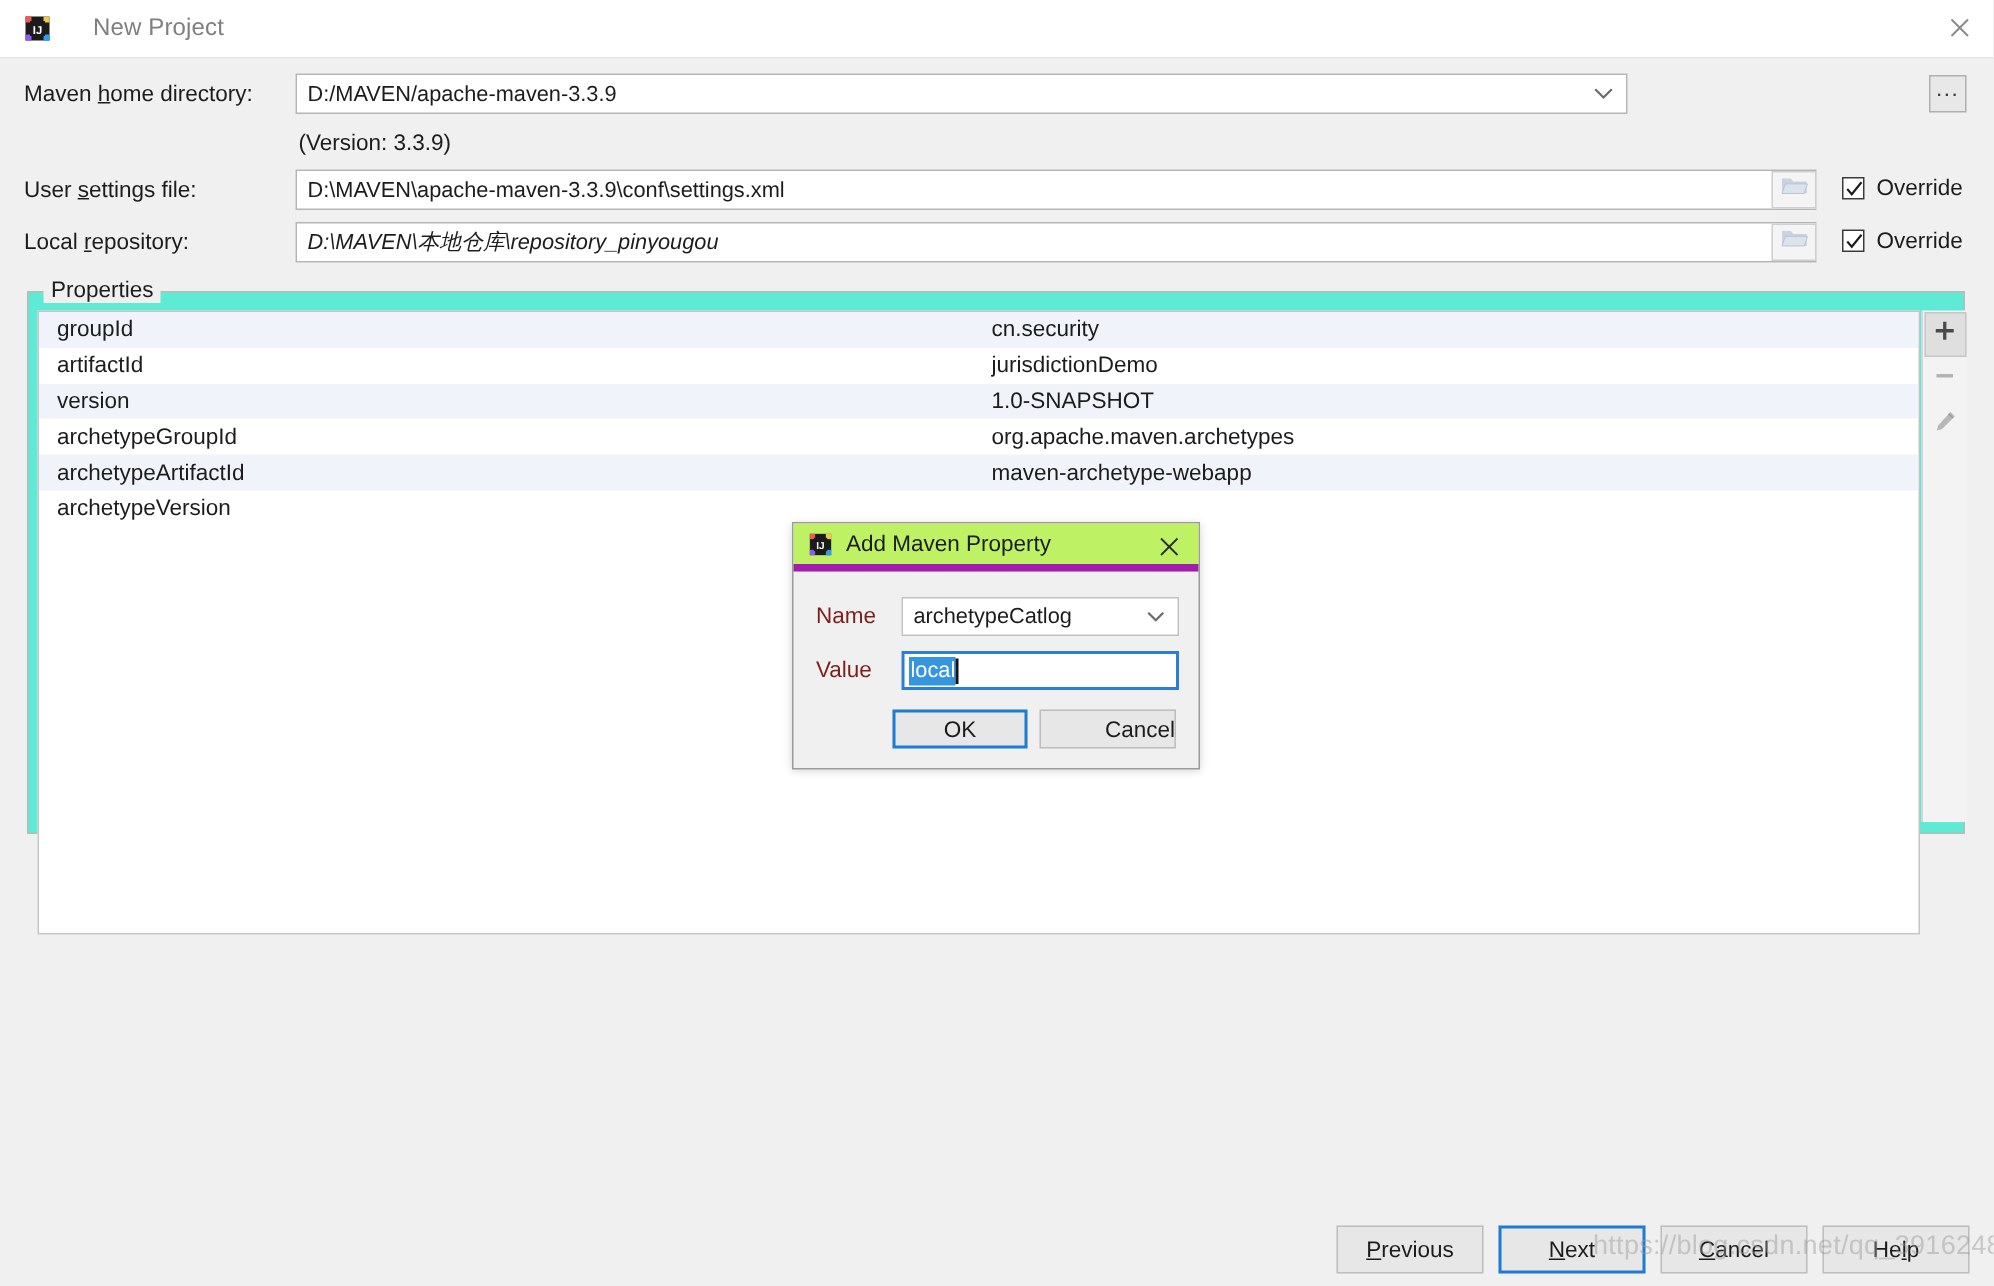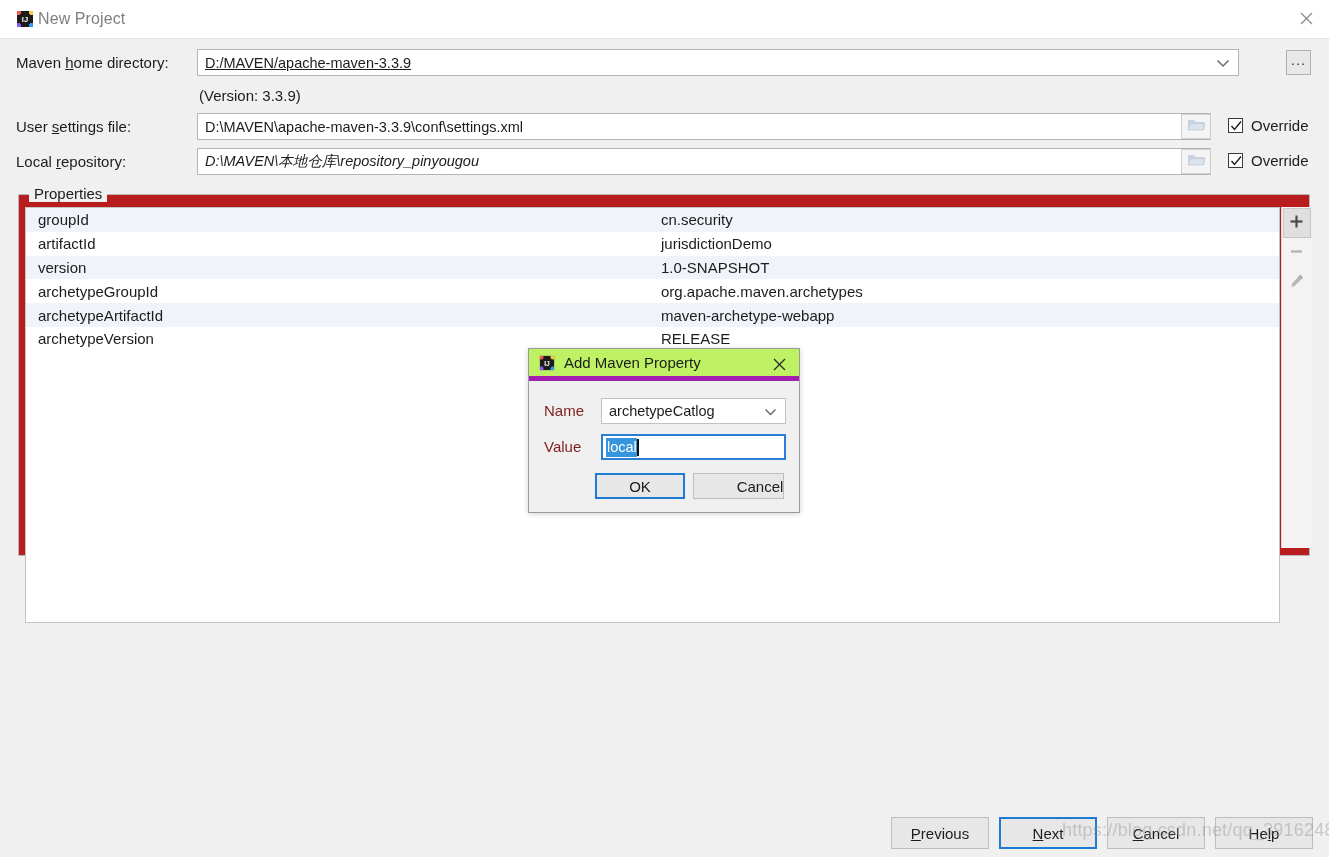--- a/index.html
+++ b/index.html
@@ -21,21 +21,21 @@
     width: 1329px; height: 38px;
     background: #ffffff;
     border-bottom: 1px solid #e2e2e2;
     display: flex; align-items: center;
   }
   .title-icon {
     margin-left: 16px; width: 18px; height: 18px;
     display: block; flex: 0 0 auto;
   }
   .title-text {
-    margin-left: 4px;
+    margin-left: 28px;
     font-size: 16px;
     color: #7f7f7f;
     letter-spacing: .1px;
   }
   .titlebar-close {
     position: absolute; right: 0; top: 0;
     width: 46px; height: 37px;
     display: flex; align-items: center; justify-content: center;
     cursor: default;
   }
@@ -108,21 +108,21 @@
   .cbox svg { position: absolute; left: 1px; top: 1px; }
   .checkrow .lbl { margin-left: 8px; }
 
   
   .groupbox {
     position: absolute;
     left: 18px; top: 194px;
     width: 1292px; height: 362px;
     box-sizing: border-box;
     border: 1px solid #b9b9b9;
-    background: #b91c1c;
+    background: #5eead4;
   }
   .groupbox-title {
     position: absolute;
     left: 10px; top: -10px;
     background: #f0f0f0;
     padding: 0 5px;
     font-size: 15px;
     color: #1c1c1c;
   }
   .table-outer {
@@ -287,21 +287,21 @@
         <line x1="1" y1="1" x2="12" y2="12" stroke="#8a8a8a" stroke-width="1.3"></line>
         <line x1="12" y1="1" x2="1" y2="12" stroke="#8a8a8a" stroke-width="1.3"></line>
       </svg>
     </div>
   </div>
 
   <div class="form-label" style="left:16px; top:54px;">
     <span>Maven </span><span class="mnem">h</span><span>ome directory:</span>
   </div>
 
-  <div class="textfield" style="left:197px; top:49px; width:1042px; height:27px;text-decoration:underline;">
+  <div class="textfield" style="left:197px; top:49px; width:888px; height:27px;">
     <span>D:/MAVEN/apache-maven-3.3.9</span>
     <span class="combo-arrow">
       <svg width="14" height="9" viewBox="0 0 14 9">
         <polyline points="1.5,1.5 7,7 12.5,1.5" fill="none" stroke="#6b6b6b" stroke-width="1.5"></polyline>
       </svg>
     </span>
   </div>
 
   <div class="ellipsis-btn" style="left:1286px; top:50px; width:25px; height:25px;">...</div>
 
@@ -374,21 +374,20 @@
       <div class="prow">
         <span class="pname">archetypeGroupId</span>
         <span class="pval">org.apache.maven.archetypes</span>
       </div>
       <div class="prow alt">
         <span class="pname">archetypeArtifactId</span>
         <span class="pval">maven-archetype-webapp</span>
       </div>
       <div class="prow">
         <span class="pname">archetypeVersion</span>
-        <span class="pval">RELEASE</span>
       </div>
     </div>
 
     <div class="side-toolbar">
       <div class="tb-btn active">
         <span>
           <svg width="15" height="15" viewBox="0 0 15 15">
             <line x1="7.5" y1="1.5" x2="7.5" y2="13.5" stroke="#4a4a4a" stroke-width="2.2"></line>
             <line x1="1.5" y1="7.5" x2="13.5" y2="7.5" stroke="#4a4a4a" stroke-width="2.2"></line>
           </svg>

